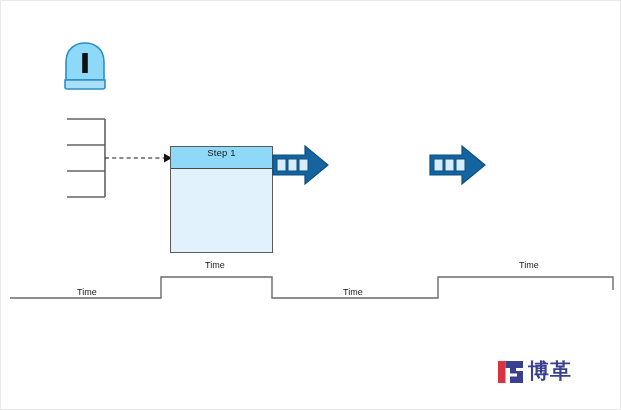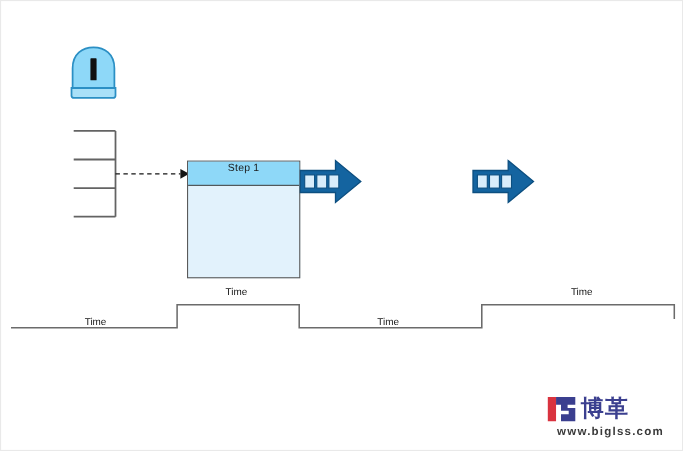--- a/index.html
+++ b/index.html
@@ -215,16 +215,15 @@
 
   <div id="watermark">
     <div id="watermark-row">
       <svg width="30" height="26" viewBox="0 0 30 26" style="position:absolute;left:0;top:1px;">
         <path d="M2 2 L9.5 2 L9.5 24 L2 24 Z" fill="#d9333f"></path>
         <path d="M9.5 2 L14 2 L14 9 L9.5 9 Z" fill="#3b3f8f"></path>
         <path d="M14 2 L27 2 L27 9 L20 9 L20 12 L27 12 L27 24 L14 24 L14 17.5 L21 17.5 L21 14.5 L14 14.5 Z" fill="#3b3f8f"></path>
       </svg>
       <span id="watermark-cjk">博革</span>
     </div>
-    <div id="watermark-url">www.biglss.com</div>
   </div>
 
 </div>
 
 </body></html>

